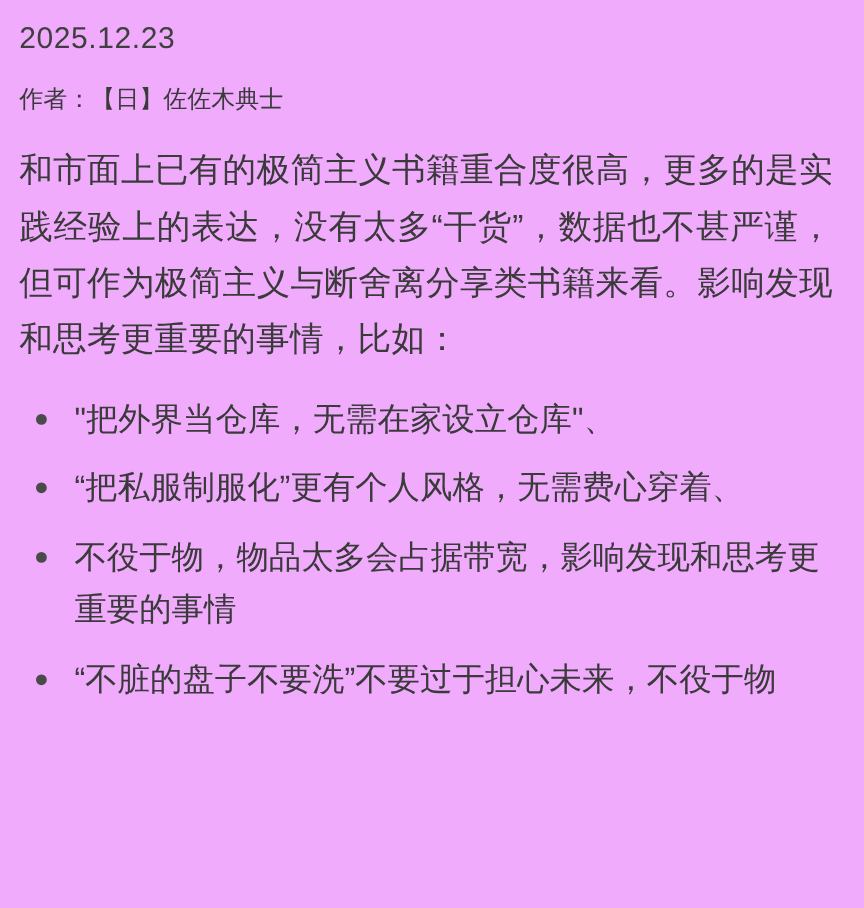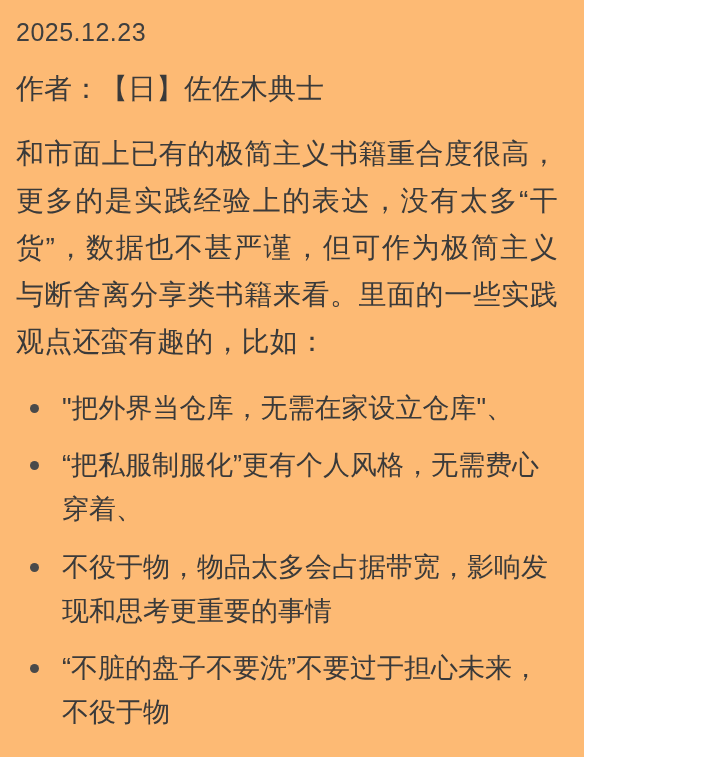--- a/index.html
+++ b/index.html
@@ -9,34 +9,34 @@
   body {
     width: 720px;
     height: 757px;
     background: #ffffff;
     font-family: "Liberation Sans", "DejaVu Sans", sans-serif;
     color: #3d3d3d;
     overflow: hidden;
   }
   .page {
     box-sizing: border-box;
-    width: 584px;
+    width: 720px;
     height: 757px;
     padding: 14px 26px 0 16px;
-    background: #fdba74;
+    background: #f0abfc;
   }
   .date-line {
     font-size: 25px;
     line-height: 1.5;
     color: #3f3f3f;
     letter-spacing: 0.5px;
     margin-bottom: 16px;
   }
   .author-line {
-    font-size: 28px;
+    font-size: 20px;
     line-height: 1.5;
     color: #3a3a3a;
     margin-bottom: 20px;
     white-space: pre;
   }
   .body-paragraph {
     font-size: 28px;
     line-height: 1.68;
     color: #3a3a3a;
     text-align: justify;
@@ -69,21 +69,21 @@
 </style>
 </head>
 <body>
 
 <div class="page">
 
   <div class="date-line">2025.12.23</div>
 
   <div class="author-line"><span>作者：</span><span>【日】佐佐木典士</span></div>
 
-  <p class="body-paragraph">和市面上已有的极简主义书籍重合度很高，更多的是实践经验上的表达，没有太多“干货”，数据也不甚严谨，但可作为极简主义与断舍离分享类书籍来看。里面的一些实践观点还蛮有趣的，比如：</p>
+  <p class="body-paragraph">和市面上已有的极简主义书籍重合度很高，更多的是实践经验上的表达，没有太多“干货”，数据也不甚严谨，但可作为极简主义与断舍离分享类书籍来看。影响发现和思考更重要的事情，比如：</p>
 
   <ul class="bullet-list">
     <li class="bullet-item">
       <span class="bullet-dot"></span>
       <span>"把外界当仓库，无需在家设立仓库"、</span>
     </li>
     <li class="bullet-item">
       <span class="bullet-dot"></span>
       <span>“把私服制服化”更有个人风格，无需费心穿着、</span>
     </li>

